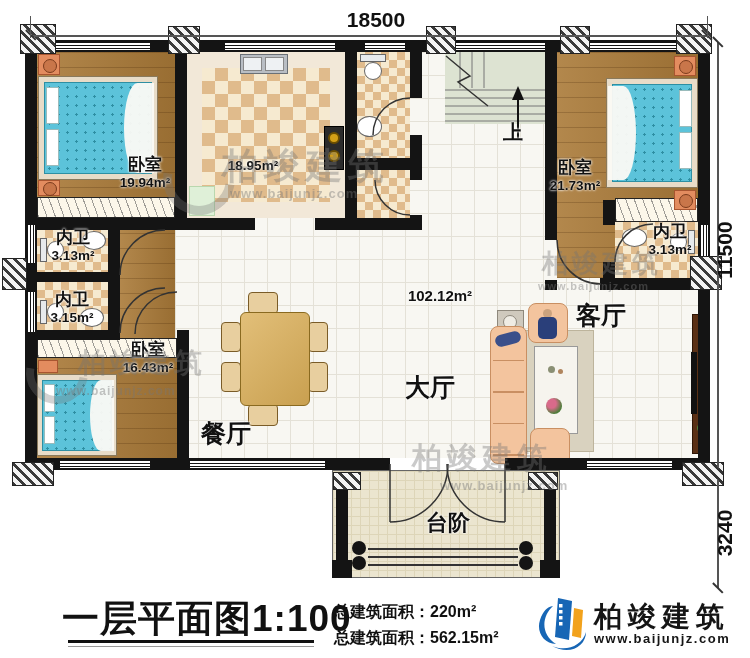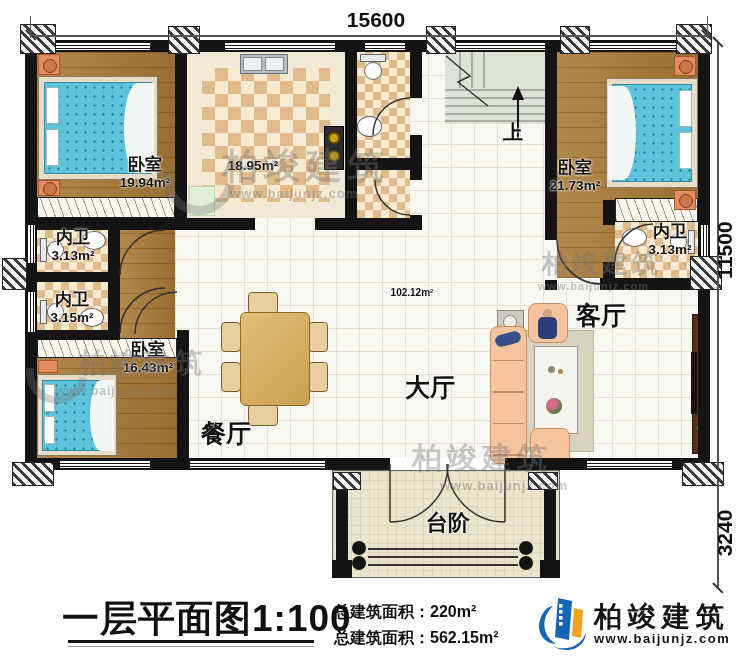--- a/index.html
+++ b/index.html
@@ -245,21 +245,21 @@
     <path d="M 446 56 L 470 76 L 458 82 L 488 106" stroke="#333" stroke-width="1.5" fill="none"></path>
     <path d="M 518 140 L 518 96" stroke="#111" stroke-width="2"></path>
     <path d="M 512 100 L 518 86 L 524 100 Z" fill="#111"></path>
   </svg>
 
   <div class="dline" style="left:30px;top:35px;width:678px;height:1.5px;"></div>
   <div class="tick" style="left:24px;top:34px;"></div>
   <div class="tick" style="left:700px;top:34px;"></div>
   <div class="dline" style="left:30px;top:16px;width:1px;height:22px;"></div>
   <div class="dline" style="left:707px;top:16px;width:1px;height:22px;"></div>
-  <div class="dim" style="left:340px;top:8px;width:72px;">15600</div>
+  <div class="dim" style="left:340px;top:8px;width:72px;">18500</div>
 
   <div class="dline" style="left:717px;top:42px;width:1.5px;height:427px;"></div>
   <div class="tick" style="left:711px;top:41px;"></div>
   <div class="tick" style="left:711px;top:468px;"></div>
   <div class="dim" style="left:693px;top:238px;width:64px;transform:rotate(-90deg);">11500</div>
 
   <div class="dline" style="left:717px;top:478px;width:1.5px;height:110px;"></div>
   <div class="tick" style="left:711px;top:477px;"></div>
   <div class="tick" style="left:711px;top:587px;"></div>
   <div class="dim" style="left:697px;top:521px;width:56px;transform:rotate(-90deg);">3240</div>
@@ -284,21 +284,21 @@
     <span class="rarea">3.13m²</span>
   </div>
   <div class="rlabel" style="left:41px;top:290px;width:62px;">
     <span class="rname">内卫</span>
     <span class="rarea">3.15m²</span>
   </div>
   <div class="rlabel" style="left:98px;top:340px;width:100px;">
     <span class="rname">卧室</span>
     <span class="rarea">16.43m²</span>
   </div>
-  <div class="rlabel" style="left:367px;top:287px;width:90px;font-size:10px;">102.12m²</div>
+  <div class="rlabel" style="left:395px;top:287px;width:90px;font-size:15px;">102.12m²</div>
   <div class="rlabel bigname" style="left:400px;top:372px;width:60px;">大厅</div>
   <div class="rlabel bigname" style="left:196px;top:418px;width:60px;">餐厅</div>
   <div class="rlabel bigname" style="left:571px;top:300px;width:60px;">客厅</div>
   <div class="rlabel" style="left:501px;top:120px;width:24px;font-size:20px;">上</div>
   <div class="rlabel" style="left:412px;top:510px;width:72px;font-size:22px;">台阶</div>
 
   <div class="swirl" style="left:163px;top:143px;width:54px;height:54px;"></div>
   <div class="wm" style="left:222px;top:142px;font-size:36px;letter-spacing:6px;">柏竣建筑</div>
   <div class="wm wm-url" style="left:230px;top:186px;font-size:13px;">www.baijunjz.com</div>
   <div class="swirl" style="left:26px;top:342px;width:46px;height:46px;border-width:8px;"></div>

